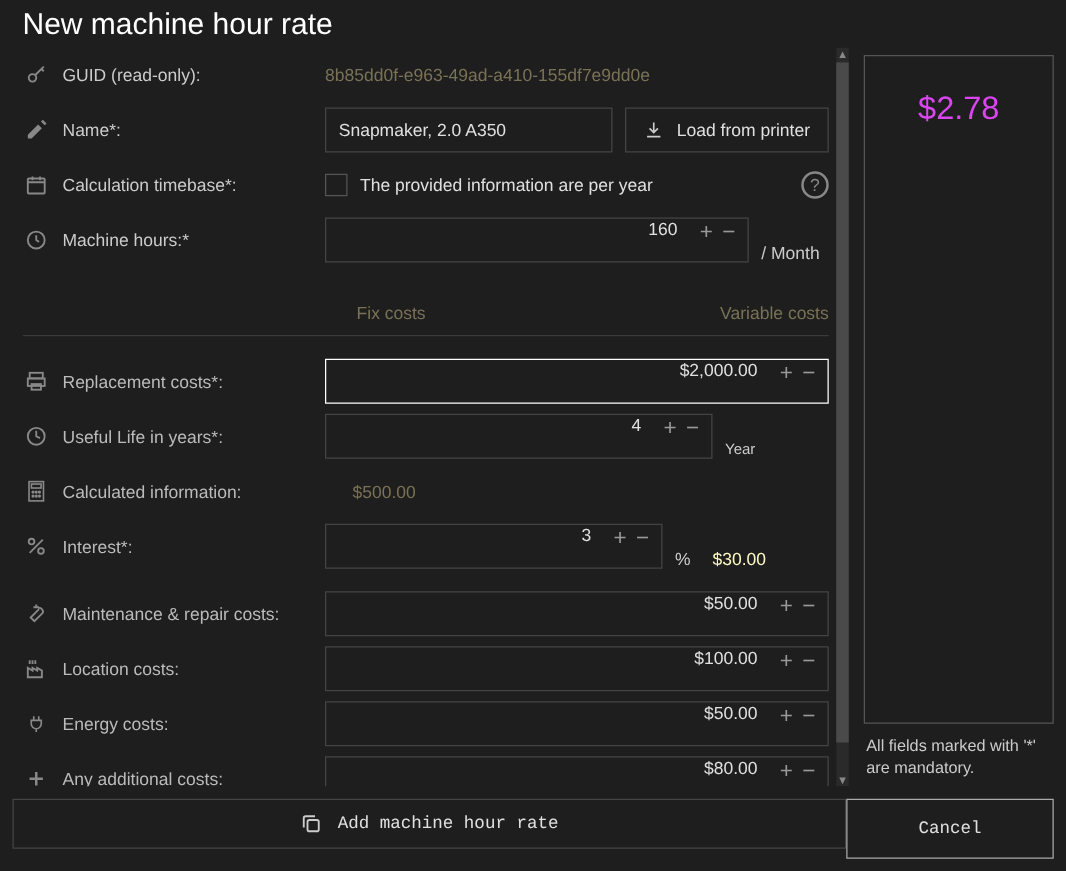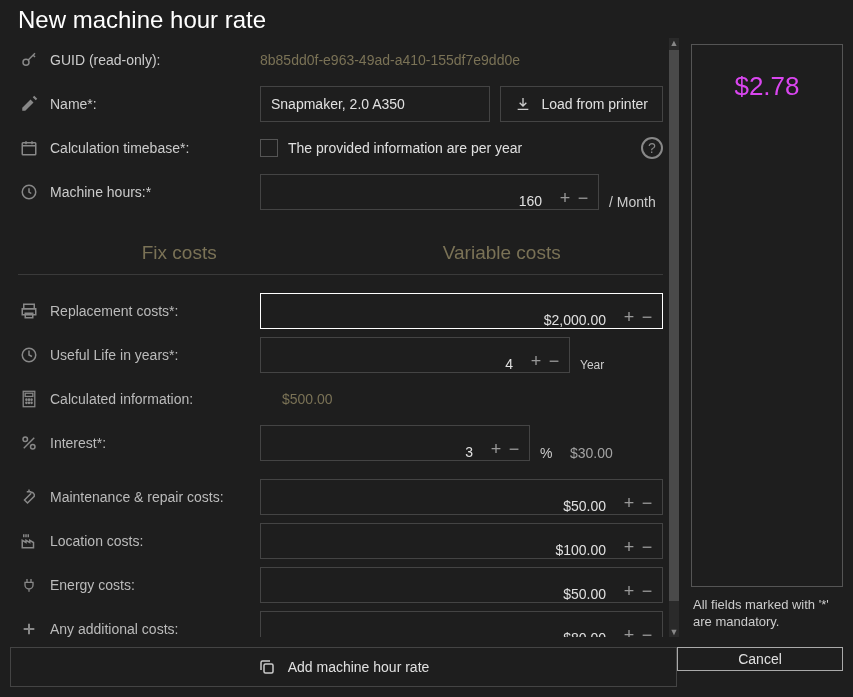--- a/index.html
+++ b/index.html
@@ -111,21 +111,21 @@
   color: #888;
   font-size: 14px;
   display: flex;
   align-items: center;
   justify-content: center;
   margin-left: auto;
 }
 .num-input {
   flex: 1;
   display: flex;
-  align-items: flex-end;
+  align-items: flex-start;
   border: 1px solid #444;
   background: #1e1e1e;
   height: 36px;
 }
 .num-input.active { border: 1px solid #fff; }
 .num-input input {
   flex: 1;
   background: transparent;
   border: none;
   color: #e0e0e0;
@@ -137,33 +137,33 @@
 .stepper {
   display: flex;
   gap: 4px;
   padding: 0 8px;
   color: #999;
   font-size: 18px;
   user-select: none;
 }
 .stepper span { cursor: pointer; width: 14px; text-align: center; }
 .unit { color: #ccc; min-width: 54px; margin-top: 19px; }
-.unit.dim { color: #a3a3a3; }
+.unit.dim { color: #fef9c3; }
 .tabs {
   display: flex;
   margin: 18px 0 0 0;
   border-bottom: 1px solid #3a3a3a;
 }
 .tab {
   flex: 1;
-  text-align: center;
+  text-align: right;
   padding: 10px 0;
   color: #7a7256;
   cursor: pointer;
-  font-size: 19px;
+  font-size: 14px;
 }
 .right {
   width: 172px;
   display: flex;
   flex-direction: column;
   padding: 6px 10px 0 10px;
 }
 .rate-box {
   border: 1px solid #555;
   flex: 1;
@@ -178,39 +178,40 @@
 }
 .mandatory-note {
   color: #ccc;
   font-size: 13px;
   padding: 10px 2px 6px 2px;
   line-height: 1.3;
 }
 .footer {
   display: flex;
   padding: 10px;
+  font-family: Liberation Mono, monospace;
 }
 .footer-btn-main {
   flex: 1;
   border: 1px solid #444;
   background: #1e1e1e;
   color: #e0e0e0;
   height: 40px;
   display: flex;
   align-items: center;
   justify-content: center;
   gap: 12px;
   cursor: pointer;
 }
 .footer-btn-cancel {
   width: 166px;
   border: 1px solid #aaa;
   background: #1e1e1e;
   color: #e0e0e0;
-  height: 24px;
+  height: 48px;
   display: flex;
   align-items: center;
   justify-content: center;
   cursor: pointer;
 }
 svg { display: block; }
 .calc-val { color: #7a7256; }
 </style>
 </head>
 <body>

